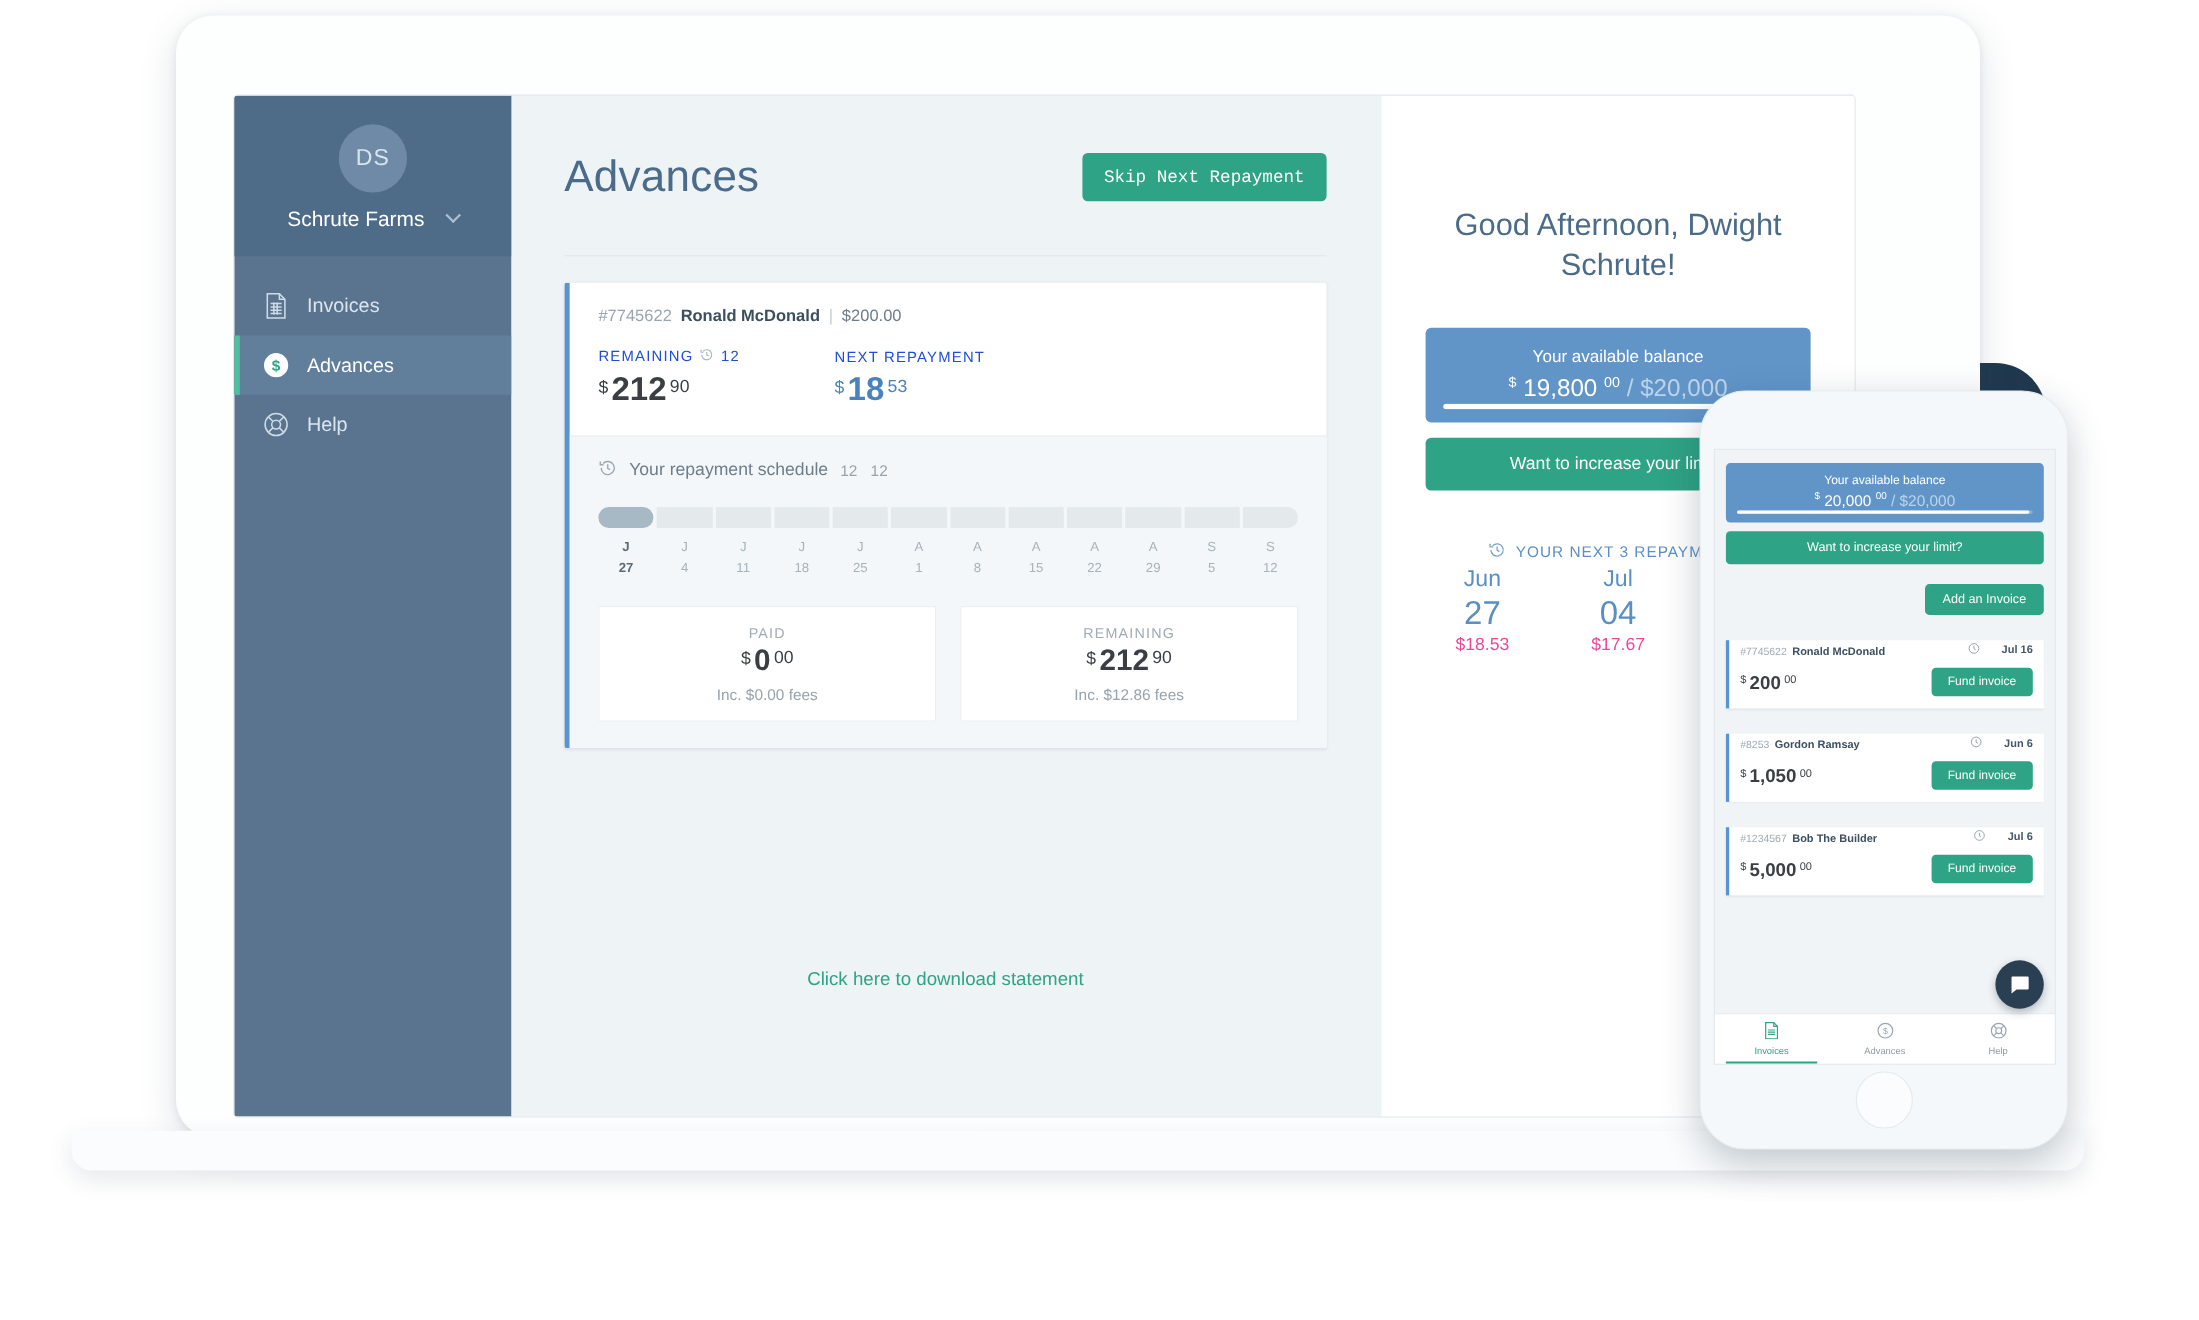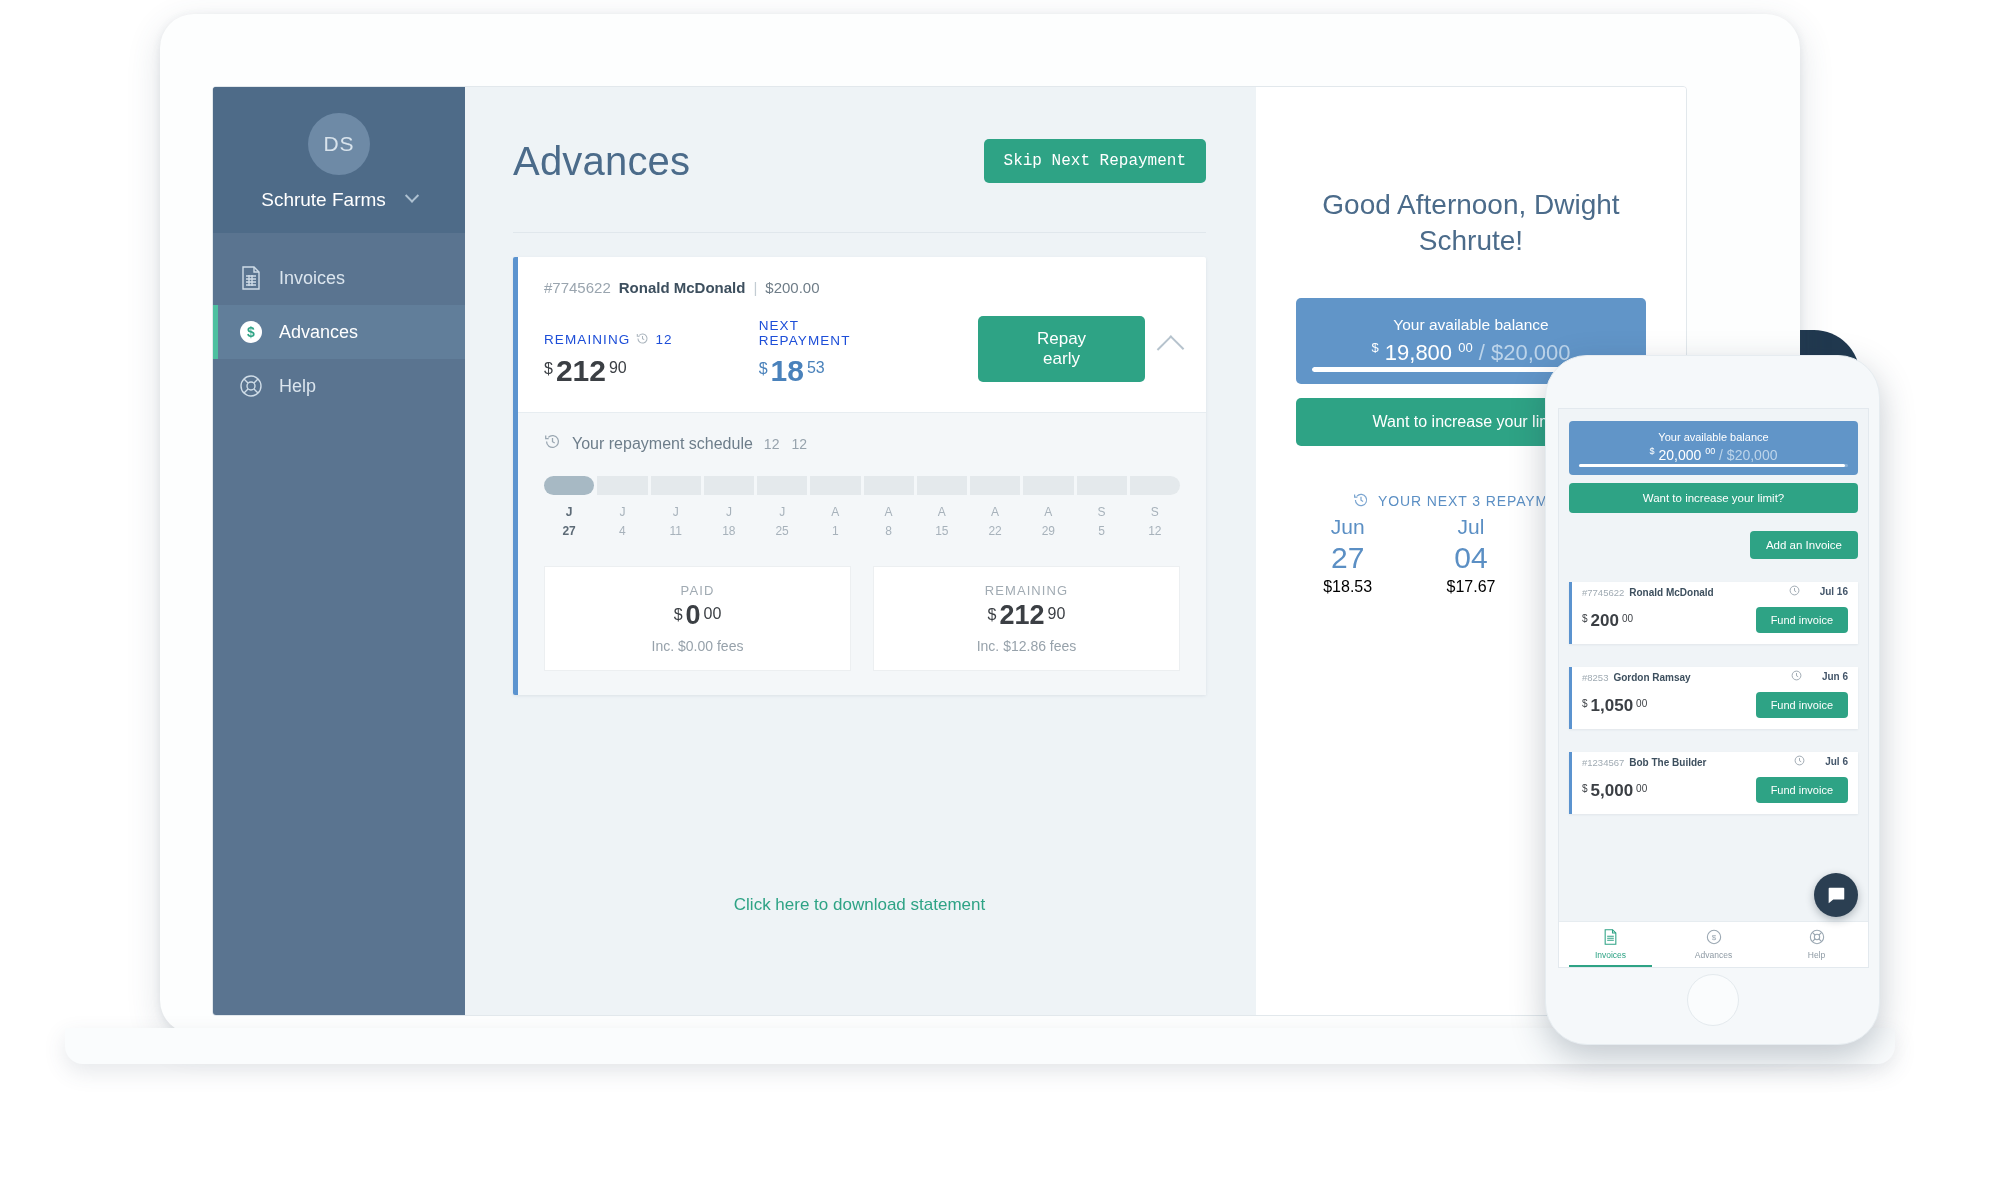--- a/index.html
+++ b/index.html
@@ -165,21 +165,21 @@
     font-family: "Liberation Sans", sans-serif;
   }
   .next-title {
     margin-top: 46px; display: flex; align-items: center; justify-content: center; gap: 9px;
     color: #5b8fc4; font-size: 14px; letter-spacing: .9px;
   }
   .next-grid { display: flex; margin-top: 4px; gap: 20px; }
   .next-col { flex: 1 1 0; text-align: center; }
   .next-mon { font-size: 21px; color: #5b8fc4; }
   .next-day { font-size: 30px; color: #5b8fc4; line-height: 1.25; }
-  .next-amt { font-size: 16px; color: #000000; margin-top: 2px; }
+  .next-amt { font-size: 16px; color: #ec4899; margin-top: 2px; }
 
   
   .phone-shadow {
     position: absolute; left: 1520px; top: 330px; width: 340px; height: 720px;
     background: #21394f; border-radius: 46px;
   }
   .phone {
     position: absolute; left: 1545px; top: 355px; width: 335px; height: 690px;
     background: #f5f8fa; border-radius: 42px;
     box-shadow: 0 12px 34px rgba(30,50,70,0.26);
@@ -351,24 +351,20 @@
                   <div class="stat-label">
                     <span>NEXT REPAYMENT</span>
                   </div>
                   <div class="stat-value blue">
                     <span class="cur">$</span>
                     <span class="big">18</span>
                     <span class="cents">53</span>
                   </div>
                 </div>
 
-                <div class="adv-actions">
-                  <button class="btn-repay">Repay early</button>
-                  <span class="chev-up"></span>
-                </div>
               </div>
 
               <div class="sched">
                 <div class="sched-title">
                   <span>
                     <svg width="17" height="17" viewBox="0 0 20 20" fill="none" stroke="#9aa7b2" stroke-width="1.5">
                       <path d="M3 10a7 7 0 1 0 2-4.9"></path>
                         <path d="M2 3v3.5h3.5"></path>
                         <path d="M10 6v4.2l2.6 1.6"></path>
                     </svg>

